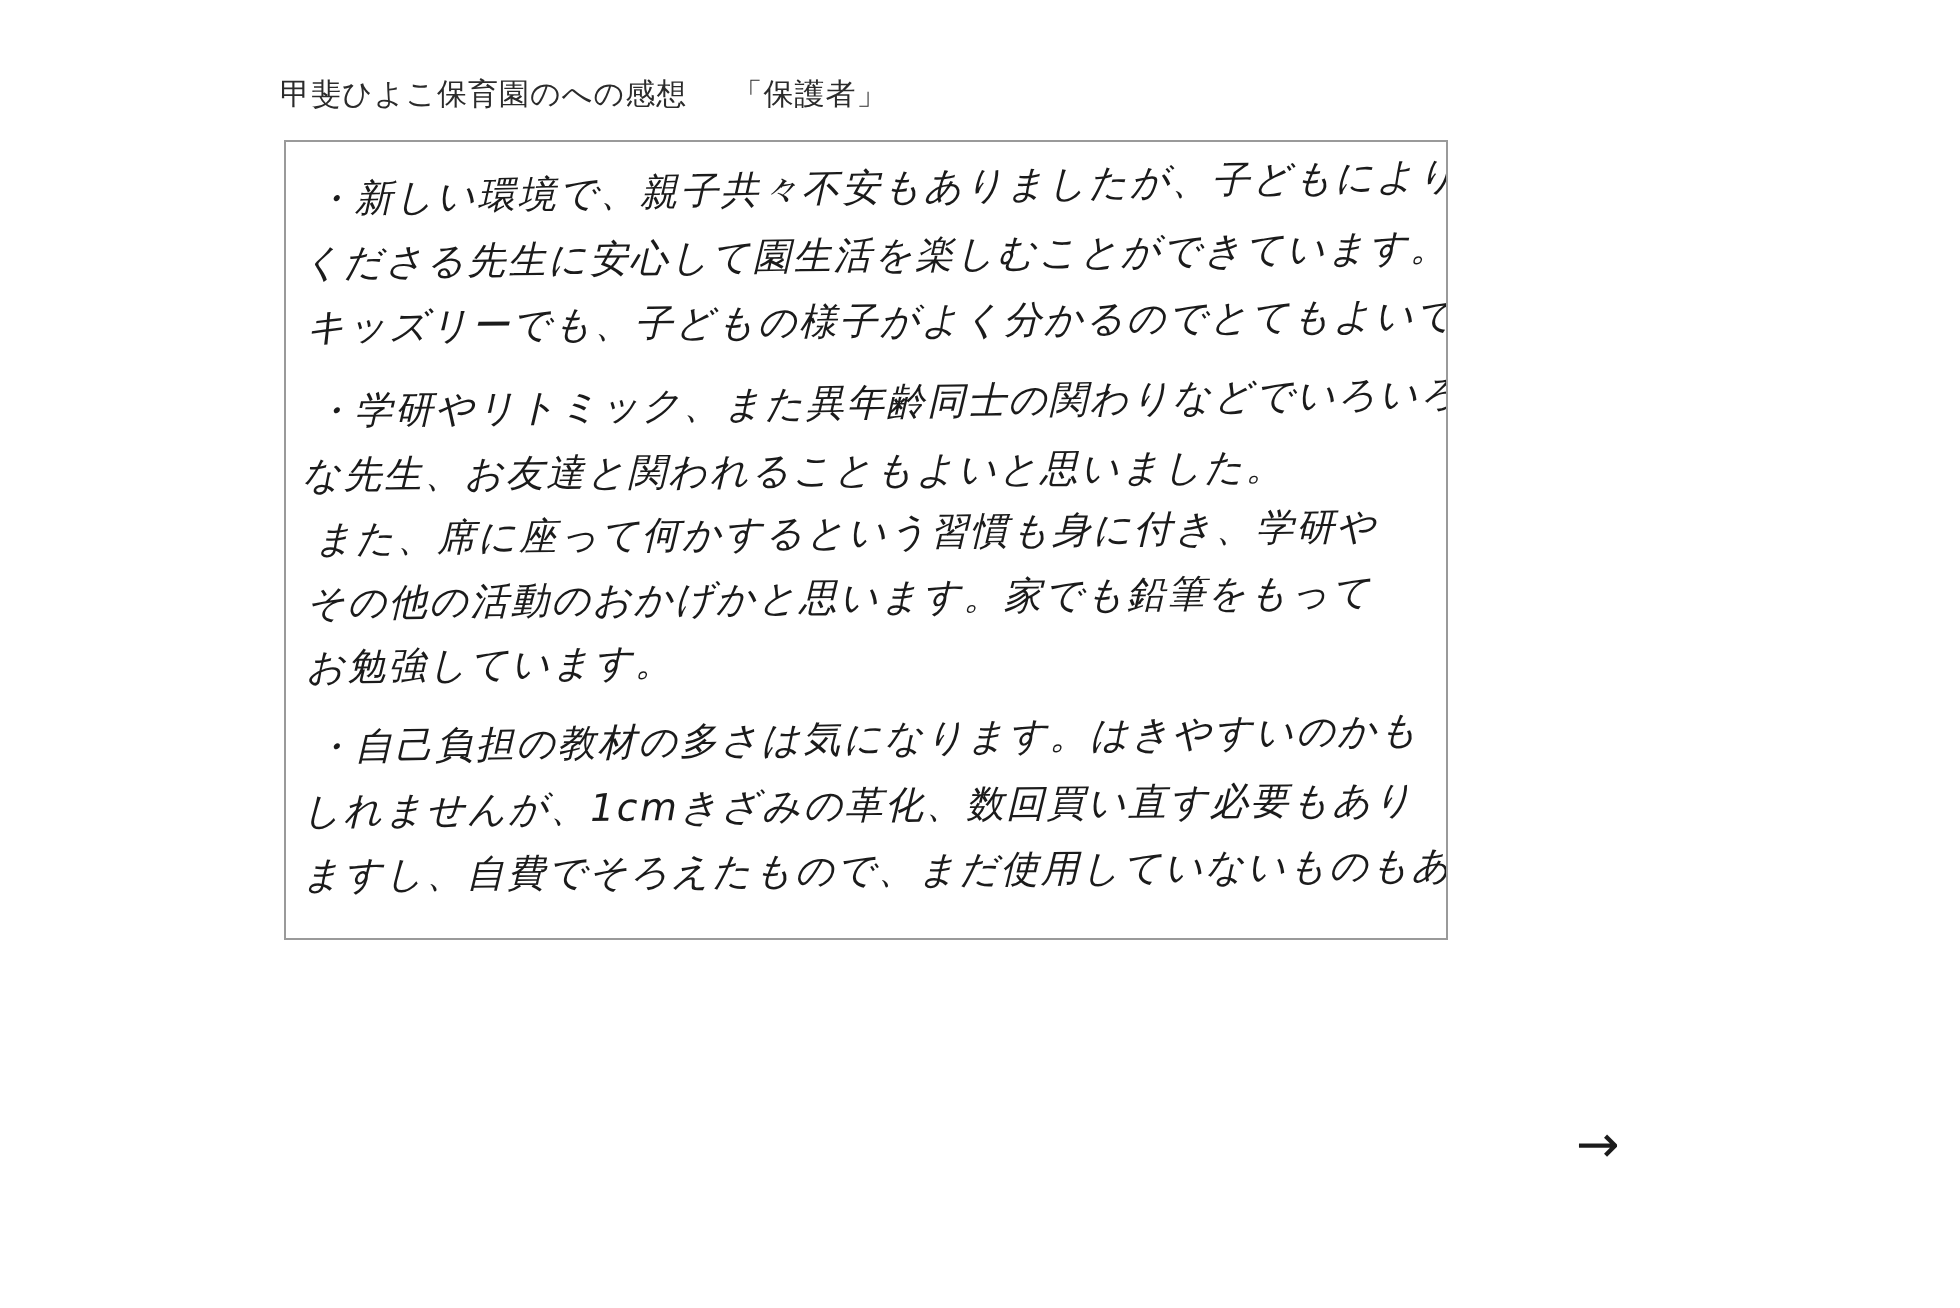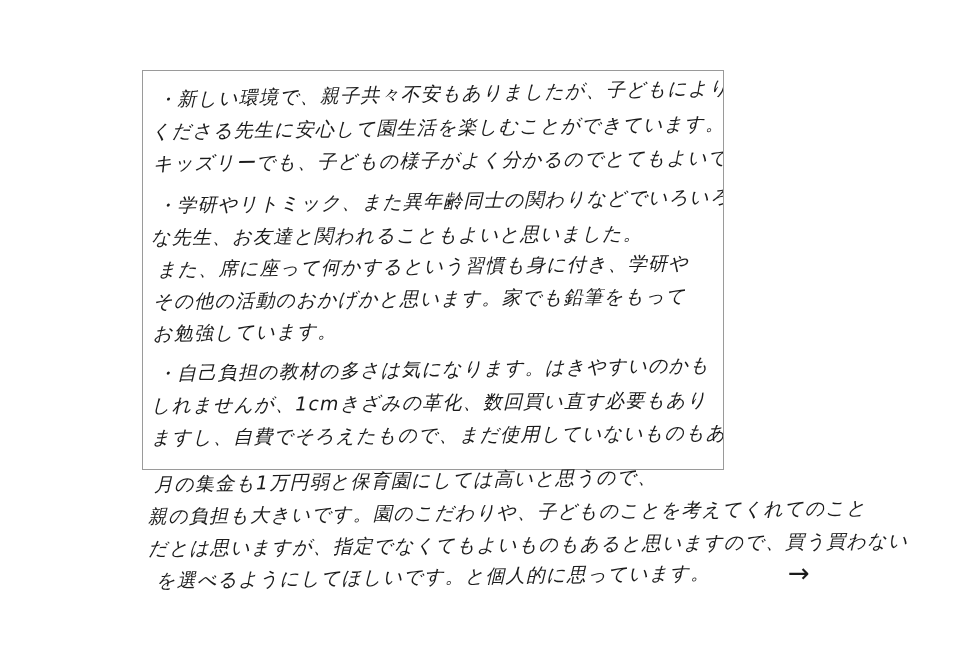--- a/index.html
+++ b/index.html
@@ -93,41 +93,39 @@
     color: #1b1b1b;
     font-family: "DejaVu Sans", sans-serif;
     line-height: 1;
   }
 </style>
 </head>
 <body>
 
 <div class="page">
 
+  <div class="header">
+    <span class="title-main">甲斐ひよこ保育園のへの感想</span>
+    <span class="title-tag">「保護者」</span>
+  </div>
 
   <div class="form-box">
     <div class="hand-block">
       <div class="hand-line" style="left:14px; top:16px; font-size:19px; transform:rotate(-1.2deg);">・新しい環境で、親子共々不安もありましたが、子どもにより添っ て</div>
       <div class="hand-line" style="left:8px;  top:48px; font-size:19px; transform:rotate(-0.8deg);">くださる先生に安心して園生活を楽しむことができています。</div>
       <div class="hand-line" style="left:10px; top:80px; font-size:19px; transform:rotate(-0.6deg);">キッズリーでも、子どもの様子がよく分かるのでとてもよいです。</div>
 
       <div class="hand-line" style="left:14px; top:122px; font-size:19px; transform:rotate(-0.9deg);">・学研やリトミック、また異年齢同士の関わりなどでいろいろ</div>
       <div class="hand-line" style="left:8px;  top:154px; font-size:19px; transform:rotate(-0.5deg);">な先生、お友達と関われることもよいと思いました。</div>
       <div class="hand-line" style="left:14px; top:186px; font-size:19px; transform:rotate(-0.7deg);">また、席に座って何かするという習慣も身に付き、学研や</div>
       <div class="hand-line" style="left:10px; top:218px; font-size:19px; transform:rotate(-0.6deg);">その他の活動のおかげかと思います。家でも鉛筆をもって</div>
       <div class="hand-line" style="left:10px; top:250px; font-size:19px; transform:rotate(-0.8deg);">お勉強しています。</div>
 
       <div class="hand-line" style="left:14px; top:290px; font-size:19px; transform:rotate(-0.9deg);">・自己負担の教材の多さは気になります。はきやすいのかも</div>
       <div class="hand-line" style="left:8px;  top:322px; font-size:19px; transform:rotate(-0.6deg);">しれませんが、1cmきざみの革化、数回買い直す必要もあり</div>
       <div class="hand-line" style="left:8px;  top:354px; font-size:19px; transform:rotate(-0.5deg);">ますし、自費でそろえたもので、まだ使用していないものもあります。</div>
     </div>
   </div>
 
-  <div class="overflow-block">
-    <div class="hand-line" style="left:12px; top:0px;  font-size:19px; transform:rotate(-0.9deg);">月の集金も1万円弱と保育園にしては高いと思うので、</div>
-    <div class="hand-line" style="left:6px;  top:32px; font-size:19px; transform:rotate(-0.7deg);">親の負担も大きいです。園のこだわりや、子どものことを考えてくれてのこと</div>
-    <div class="hand-line" style="left:6px;  top:64px; font-size:19px; transform:rotate(-0.6deg);">だとは思いますが、指定でなくてもよいものもあると思いますので、買う買わない</div>
-    <div class="hand-line" style="left:14px; top:96px; font-size:19px; transform:rotate(-0.8deg);">を選べるようにしてほしいです。と個人的に思っています。</div>
-  </div>
 
   <div class="arrow">→</div>
 
 </div>
 
 </body></html>

